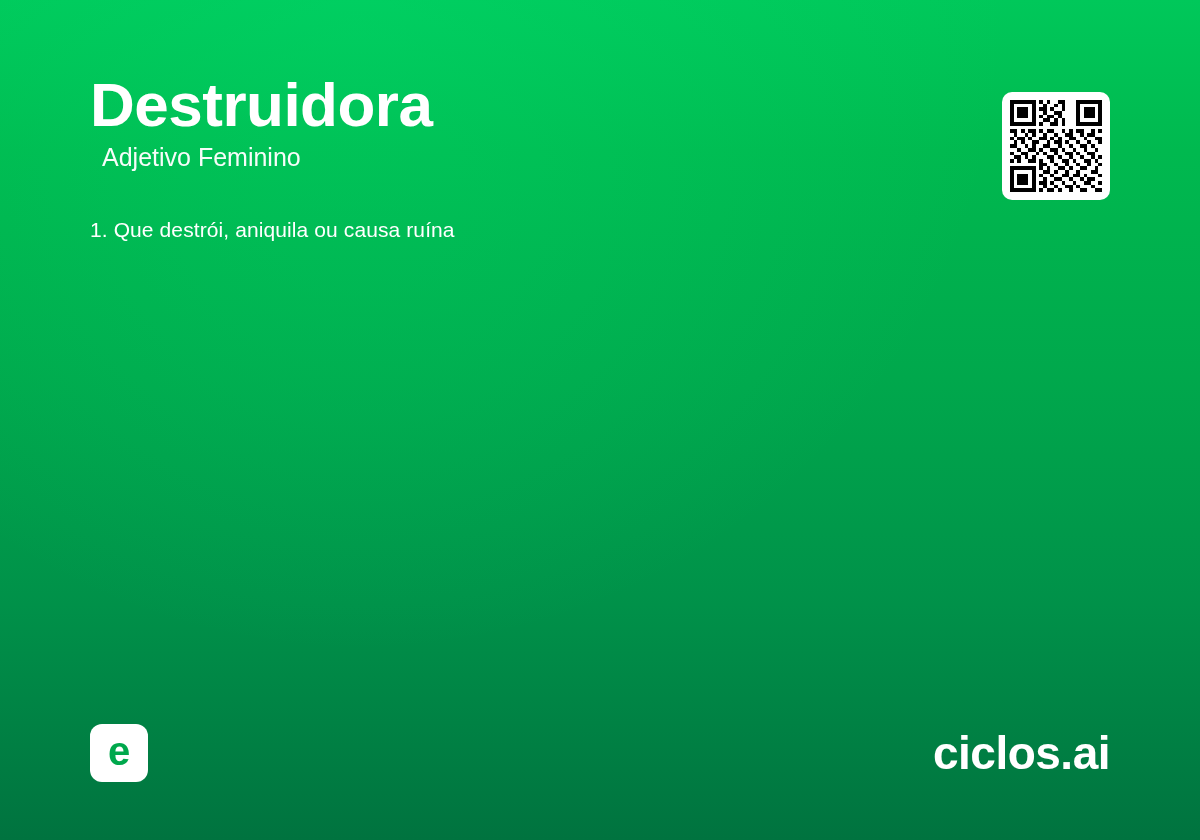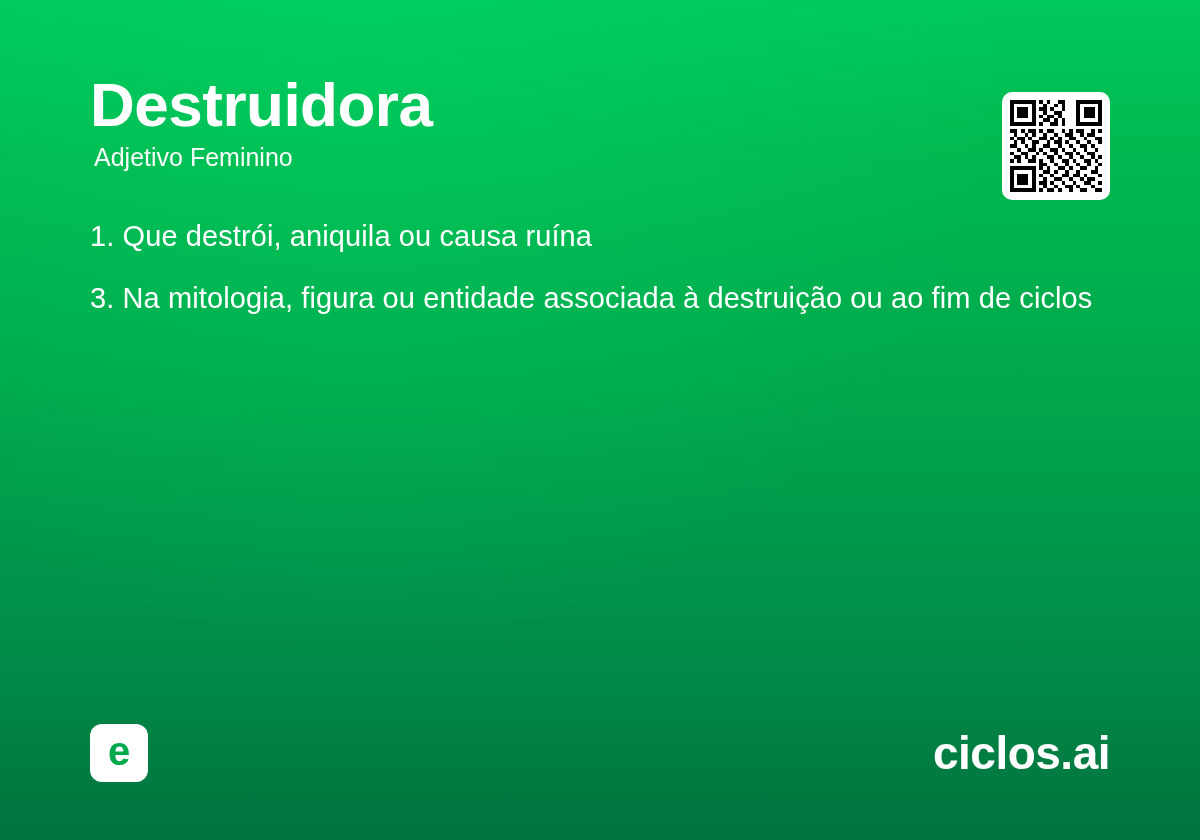--- a/index.html
+++ b/index.html
@@ -36,29 +36,29 @@
     font-size: 62px;
     font-weight: bold;
     letter-spacing: -0.5px;
     line-height: 1.05;
     margin: 0 0 6px 0;
   }
   .subtitle {
     color: #ffffff;
     font-size: 25px;
     font-weight: normal;
-    margin: 0 0 44px 4px;
+    margin: 0 0 44px 12px;
     opacity: 0.97;
   }
   .definitions {
     max-width: 1020px;
   }
   .definition {
     color: #ffffff;
-    font-size: 29px;
+    font-size: 21px;
     line-height: 1.38;
     margin: 9px 0 22px 0;
     letter-spacing: 0.1px;
   }
   .qr {
     position: absolute;
     top: 92px;
     right: 90px;
     width: 108px;
     height: 108px;
@@ -109,21 +109,20 @@
 <body>
 
 <div class="card">
   <div class="inner">
 
     <h1 class="word">Destruidora</h1>
     <div class="subtitle">Adjetivo Feminino</div>
 
     <div class="definitions">
       <p class="definition">1. Que destrói, aniquila ou causa ruína</p>
-      <p class="definition">3. Na mitologia, figura ou entidade associada à destruição ou ao fim de ciclos</p>
     </div>
   </div>
 
   <div class="qr">
     <svg viewBox="0 0 25 25" shape-rendering="crispEdges" aria-hidden="true">
       <rect width="25" height="25" fill="#ffffff"></rect>
       <g fill="#000000">
         <rect x="0" y="0" width="7" height="1"></rect>
           <rect x="0" y="6" width="7" height="1"></rect>
         <rect x="0" y="0" width="1" height="7"></rect>

